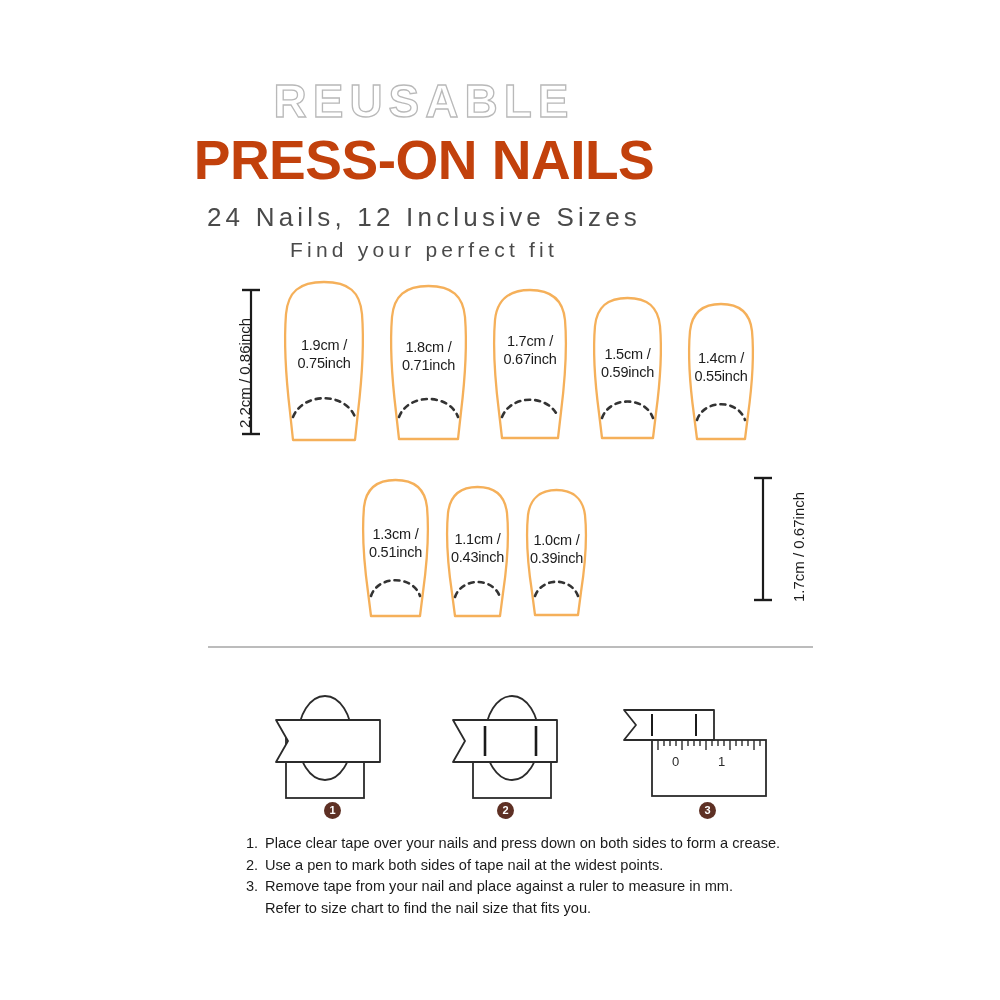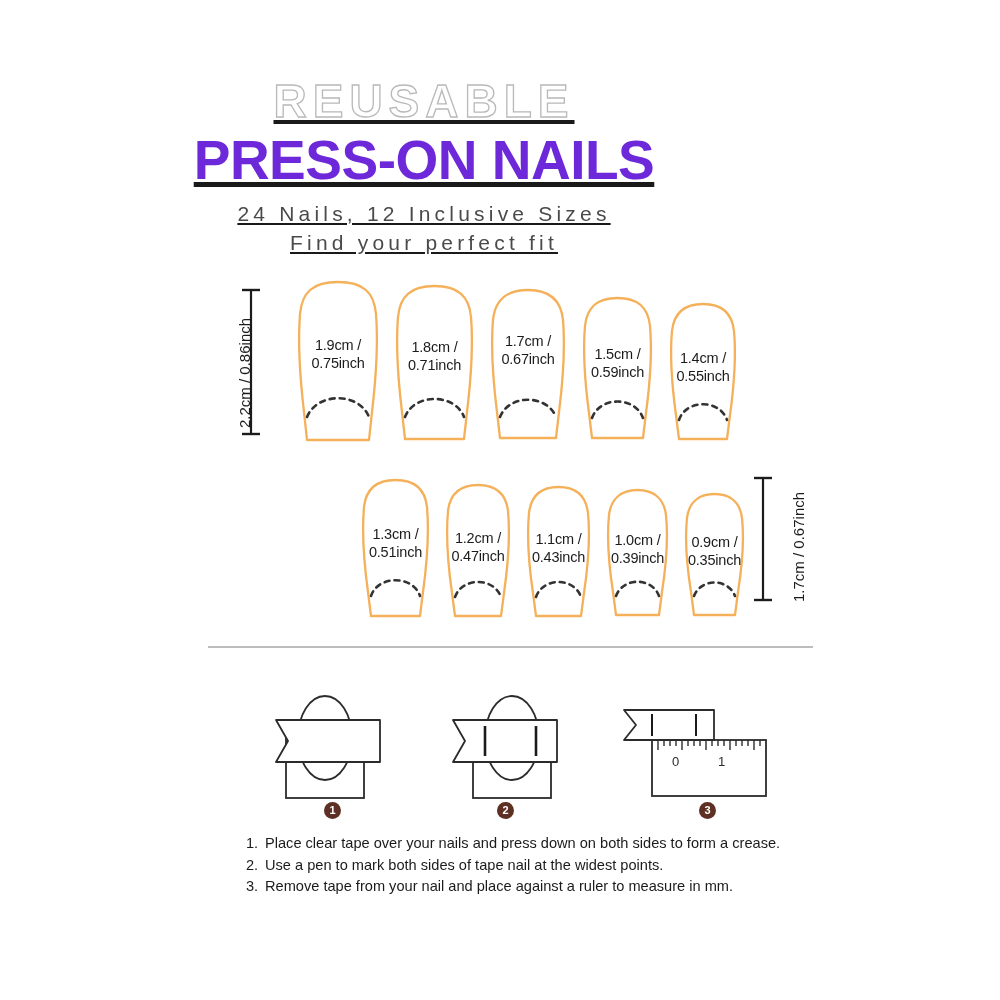--- a/index.html
+++ b/index.html
@@ -16,43 +16,42 @@
     overflow: hidden;
   }
 
   
   .header {
     position: absolute;
     top: 78px;
     left: 0;
     width: 848px;
     text-align: center;
-    text-decoration: underline;
   }
   .reusable {
     font-size: 46px;
     font-weight: bold;
     letter-spacing: 6px;
     line-height: 1;
     color: transparent;
     -webkit-text-stroke: 1.3px #b9b9b9;
     margin: 0;
     font-family: "Liberation Sans", sans-serif;
   }
   .press-on {
     font-size: 55px;
     font-weight: bold;
     letter-spacing: -0.5px;
     line-height: 1;
     margin: 9px 0 0 0;
-    color: #6d28d9;
+    color: #c2410c;
     font-family: "Liberation Sans", sans-serif;
   }
   .sub1 {
-    font-size: 21px;
+    font-size: 26px;
     letter-spacing: 4.2px;
     margin: 14px 0 0 0;
     color: #4a4a4a;
     font-weight: 400;
   }
   .sub2 {
     font-size: 21px;
     letter-spacing: 4.2px;
     margin: 5px 0 0 0;
     color: #4a4a4a;
@@ -188,21 +187,21 @@
 
   <div class="dim" style="left:238px; top:8px;">
     <svg width="24" height="148" viewBox="0 0 24 148">
       <line x1="4" y1="2" x2="22" y2="2" stroke="#1b1b1b" stroke-width="2.4"></line>
       <line x1="4" y1="146" x2="22" y2="146" stroke="#1b1b1b" stroke-width="2.4"></line>
       <line x1="13" y1="2" x2="13" y2="146" stroke="#1b1b1b" stroke-width="2.2"></line>
     </svg>
     <div class="dim-text" style="left:-2px; top:140px; transform: rotate(-90deg);">2.2cm / 0.86inch</div>
   </div>
 
-  <div class="nail-row" style="left:295px; top:0px;">
+  <div class="nail-row" style="left:281px; top:0px;gap:8px;">
 
     <div class="nail" style="width:86px;height:168px;margin-right:12px;">
       <svg width="86" height="168" viewBox="0 0 86 168">
         <path d="M43 2 C 68 2, 79 12, 81 34 C 83 60, 81 98, 77 132 L 74 160 L 12 160 L 9 132 C 5 98, 3 60, 5 34 C 7 12, 18 2, 43 2 Z" fill="#ffffff" stroke="#F5B05A" stroke-width="2.3" stroke-linejoin="round"></path>
         <path d="M12 137 C 22 112, 64 112, 74 137" fill="none" stroke="#333333" stroke-width="2.6" stroke-dasharray="5 5" stroke-linecap="round"></path>
       </svg>
       <div class="nail-label" style="margin-bottom:18px;">
         <div>1.9cm /</div>
         <div>0.75inch</div>
       </div>
@@ -260,30 +259,20 @@
       <svg width="73" height="146" viewBox="0 0 73 146">
         <path d="M36.5 2 C 56 2, 66 11, 68 29 C 70 52, 68 85, 64 114 L 61 138 L 12 138 L 9 114 C 5 85, 3 52, 5 29 C 7 11, 17 2, 36.5 2 Z" fill="#ffffff" stroke="#F5B05A" stroke-width="2.3" stroke-linejoin="round"></path>
         <path d="M12 118 C 19 97, 54 97, 61 118" fill="none" stroke="#333333" stroke-width="2.6" stroke-dasharray="5 5" stroke-linecap="round"></path>
       </svg>
       <div class="nail-label" style="margin-bottom:14px;">
         <div>1.3cm /</div>
         <div>0.51inch</div>
       </div>
     </div>
 
-    <div class="nail" style="width:70px;height:141px;margin-right:11px;margin-top:5px;">
-      <svg width="70" height="141" viewBox="0 0 70 141">
-        <path d="M35 2 C 53 2, 63 11, 65 28 C 67 50, 65 82, 61 110 L 58 133 L 12 133 L 9 110 C 5 82, 3 50, 5 28 C 7 11, 17 2, 35 2 Z" fill="#ffffff" stroke="#F5B05A" stroke-width="2.3" stroke-linejoin="round"></path>
-        <path d="M12 114 C 19 94, 51 94, 58 114" fill="none" stroke="#333333" stroke-width="2.6" stroke-dasharray="5 5" stroke-linecap="round"></path>
-      </svg>
-      <div class="nail-label" style="margin-bottom:12px;">
-        <div>1.2cm /</div>
-        <div>0.47inch</div>
-      </div>
-    </div>
 
     <div class="nail" style="width:69px;height:139px;margin-right:11px;margin-top:7px;">
       <svg width="69" height="139" viewBox="0 0 69 139">
         <path d="M34.5 2 C 52 2, 62 11, 64 28 C 66 49, 64 81, 60 108 L 57 131 L 12 131 L 9 108 C 5 81, 3 49, 5 28 C 7 11, 17 2, 34.5 2 Z" fill="#ffffff" stroke="#F5B05A" stroke-width="2.3" stroke-linejoin="round"></path>
         <path d="M12 112 C 19 92, 50 92, 57 112" fill="none" stroke="#333333" stroke-width="2.6" stroke-dasharray="5 5" stroke-linecap="round"></path>
       </svg>
       <div class="nail-label" style="margin-bottom:12px;">
         <div>1.1cm /</div>
         <div>0.43inch</div>
       </div>
@@ -293,30 +282,20 @@
       <svg width="67" height="135" viewBox="0 0 67 135">
         <path d="M33.5 2 C 50 2, 60 11, 62 27 C 64 47, 62 78, 58 104 L 55 127 L 12 127 L 9 104 C 5 78, 3 47, 5 27 C 7 11, 17 2, 33.5 2 Z" fill="#ffffff" stroke="#F5B05A" stroke-width="2.3" stroke-linejoin="round"></path>
         <path d="M12 108 C 19 89, 48 89, 55 108" fill="none" stroke="#333333" stroke-width="2.6" stroke-dasharray="5 5" stroke-linecap="round"></path>
       </svg>
       <div class="nail-label" style="margin-bottom:12px;">
         <div>1.0cm /</div>
         <div>0.39inch</div>
       </div>
     </div>
 
-    <div class="nail" style="width:65px;height:131px;margin-top:14px;">
-      <svg width="65" height="131" viewBox="0 0 65 131">
-        <path d="M32.5 2 C 48 2, 58 10, 60 26 C 62 45, 60 75, 56 100 L 53 123 L 12 123 L 9 100 C 5 75, 3 45, 5 26 C 7 10, 17 2, 32.5 2 Z" fill="#ffffff" stroke="#F5B05A" stroke-width="2.3" stroke-linejoin="round"></path>
-        <path d="M12 104 C 19 86, 46 86, 53 104" fill="none" stroke="#333333" stroke-width="2.6" stroke-dasharray="5 5" stroke-linecap="round"></path>
-      </svg>
-      <div class="nail-label" style="margin-bottom:12px;">
-        <div>0.9cm /</div>
-        <div>0.35inch</div>
-      </div>
-    </div>
 
   </div>
 
   <div class="dim" style="left:752px; top:196px;">
     <svg width="24" height="126" viewBox="0 0 24 126">
       <line x1="2" y1="2" x2="20" y2="2" stroke="#1b1b1b" stroke-width="2.4"></line>
       <line x1="2" y1="124" x2="20" y2="124" stroke="#1b1b1b" stroke-width="2.4"></line>
       <line x1="11" y1="2" x2="11" y2="124" stroke="#1b1b1b" stroke-width="2.2"></line>
     </svg>
     <div class="dim-text" style="left:38px; top:126px; transform: rotate(-90deg);">1.7cm / 0.67inch</div>
@@ -395,13 +374,14 @@
     <span class="ins-text">Place clear tape over your nails and press down on both sides to form a crease.</span>
   </div>
   <div class="ins-line">
     <span class="ins-num">2.</span>
     <span class="ins-text">Use a pen to mark both sides of tape nail at the widest points.</span>
   </div>
   <div class="ins-line">
     <span class="ins-num">3.</span>
     <span class="ins-text">Remove tape from your nail and place against a ruler to measure in mm.</span>
   </div>
+  <div class="ins-cont">Refer to size chart to find the nail size that fits you.</div>
 </div>
 
 </body></html>

